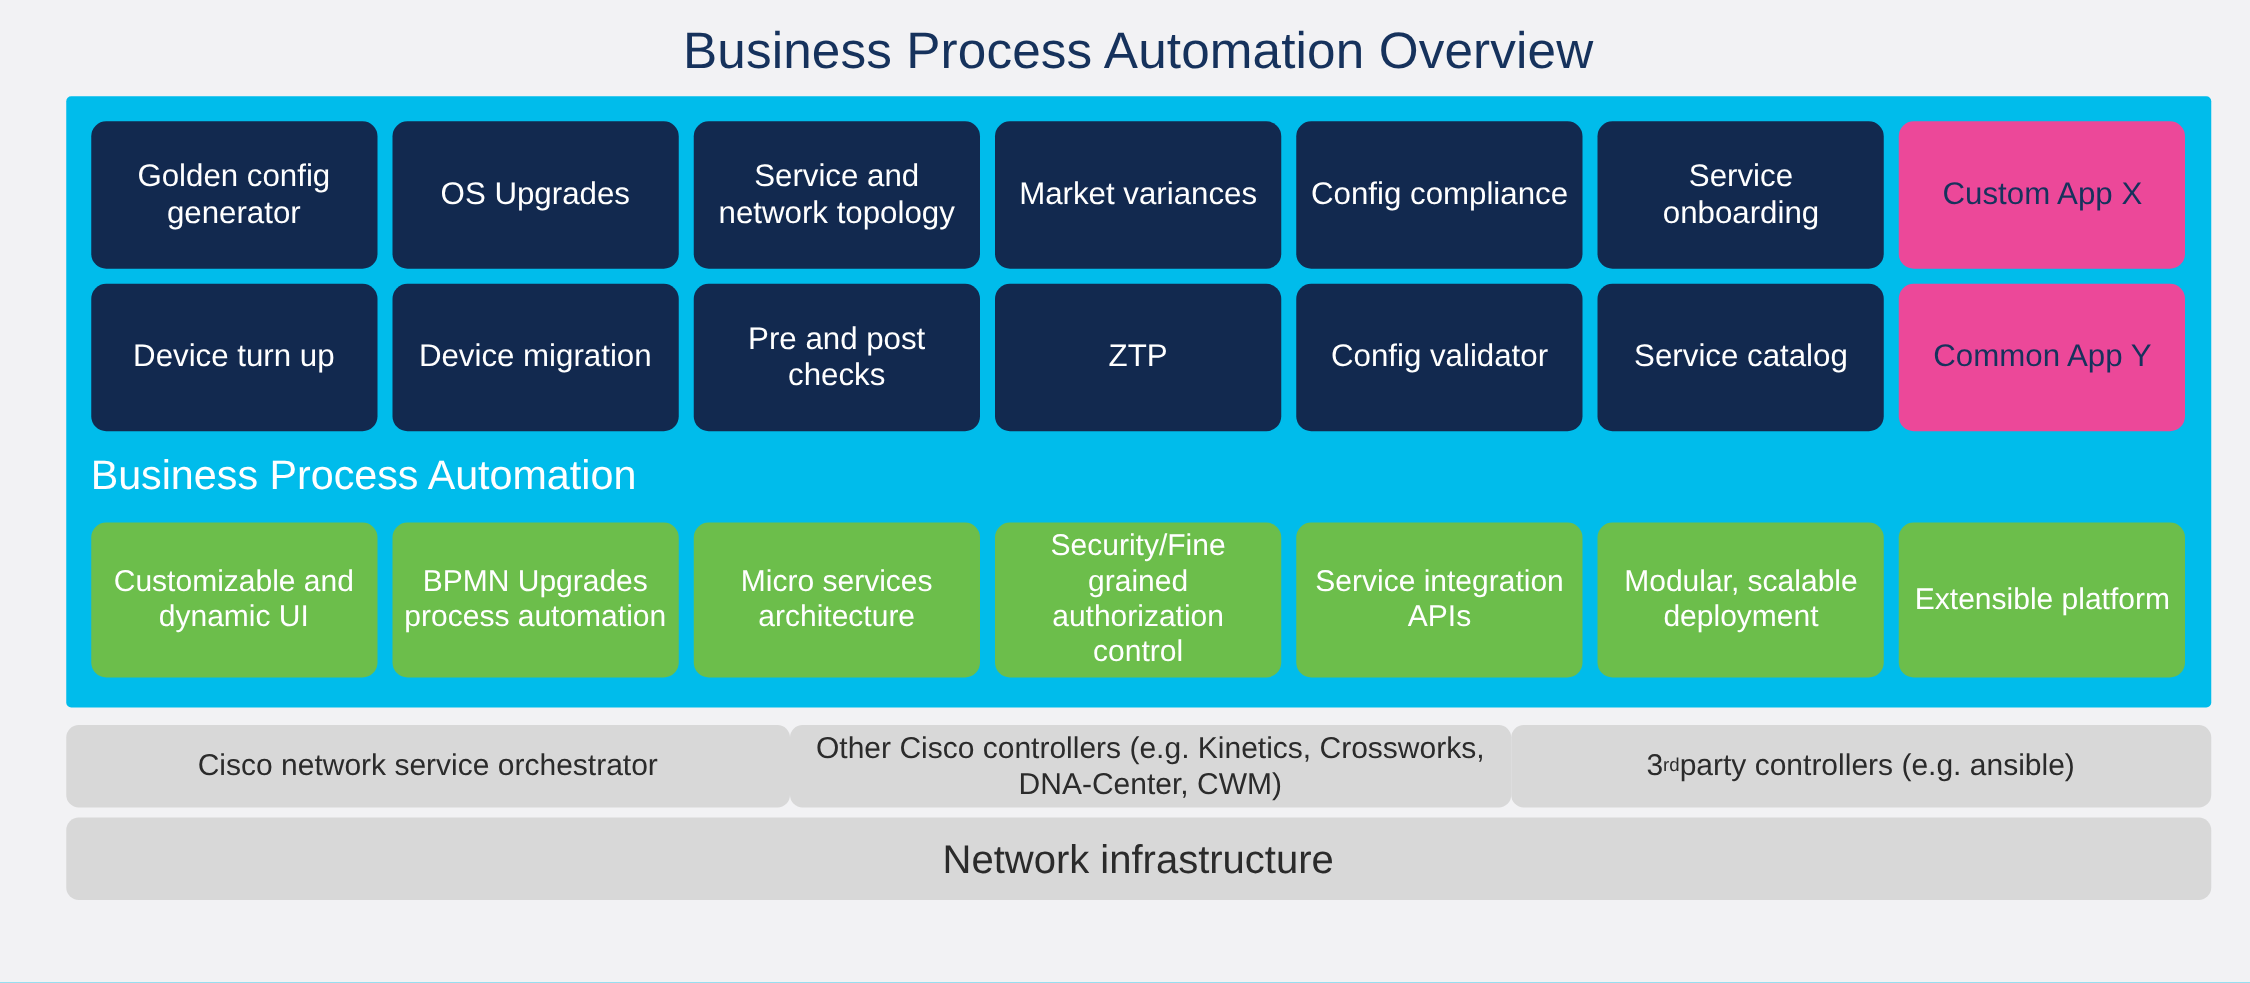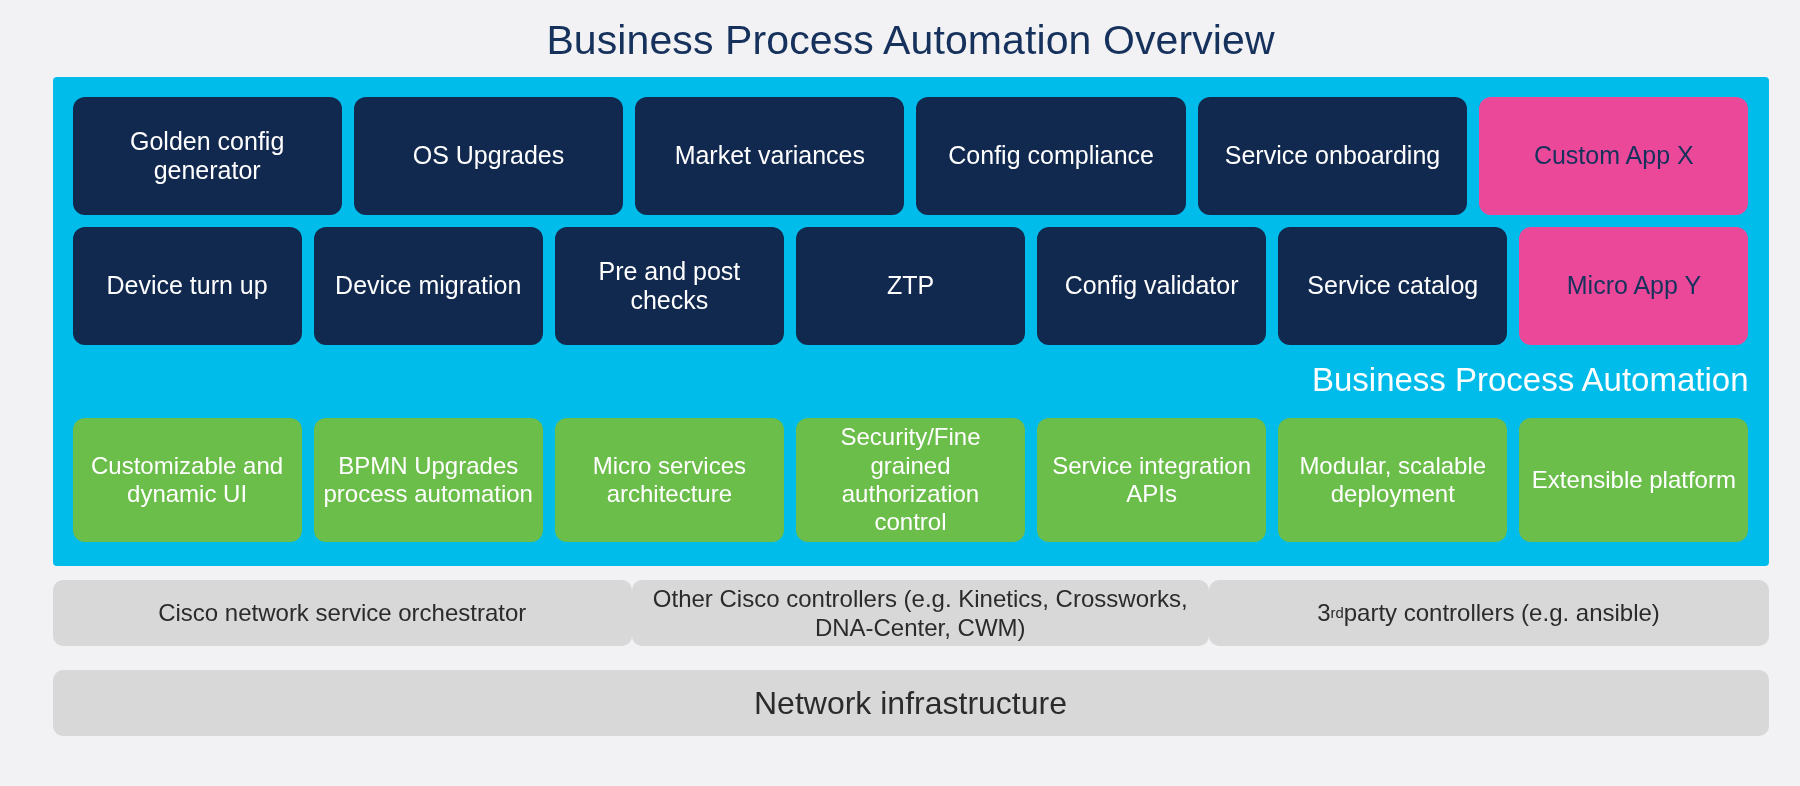--- a/index.html
+++ b/index.html
@@ -87,21 +87,21 @@
     background: #6cbe4b;
     color: #ffffff;
   }
 
   .row-features .cell {
     height: 124px;
     font-size: 24px;
   }
 
   .banner {
-    text-align: right;
+    text-align: left;
     color: #ffffff;
     font-size: 33px;
     font-weight: 400;
     line-height: 1;
     padding: 6px 0 10px 0;
   }
 
   
   .controllers {
     width: 1716px;
@@ -132,54 +132,55 @@
     vertical-align: super;
     line-height: 0;
   }
 
   
   .infra-bar {
     width: 1716px;
     background: #d8d8d8;
     border-radius: 10px;
     height: 66px;
-    margin-top: 24px;
+    margin-top: 8px;
     display: flex;
     align-items: center;
     justify-content: center;
     color: #2b2b2b;
     font-size: 32px;
   }
 </style>
 </head>
 <body>
 
 <div class="page">
 
   <div class="page-title">Business Process Automation Overview</div>
 
   <div class="bpa-container">
 
     <div class="row row-apps">
       <div class="cell dark">Golden config generator</div>
       <div class="cell dark">OS Upgrades</div>
+      <div class="cell dark">Service and network topology</div>
       <div class="cell dark">Market variances</div>
       <div class="cell dark">Config compliance</div>
       <div class="cell dark">Service onboarding</div>
       <div class="cell light">Custom App X</div>
     </div>
 
     <div class="row row-apps">
       <div class="cell dark">Device turn up</div>
       <div class="cell dark">Device migration</div>
       <div class="cell dark">Pre and post checks</div>
       <div class="cell dark">ZTP</div>
       <div class="cell dark">Config validator</div>
       <div class="cell dark">Service catalog</div>
-      <div class="cell light">Micro App Y</div>
+      <div class="cell light">Common App Y</div>
     </div>
 
     <div class="banner">Business Process Automation</div>
 
     <div class="row row-features">
       <div class="cell green">Customizable and dynamic UI</div>
       <div class="cell green">BPMN Upgrades process automation</div>
       <div class="cell green">Micro services architecture</div>
       <div class="cell green">Security/Fine grained authorization control</div>
       <div class="cell green">Service integration APIs</div>

